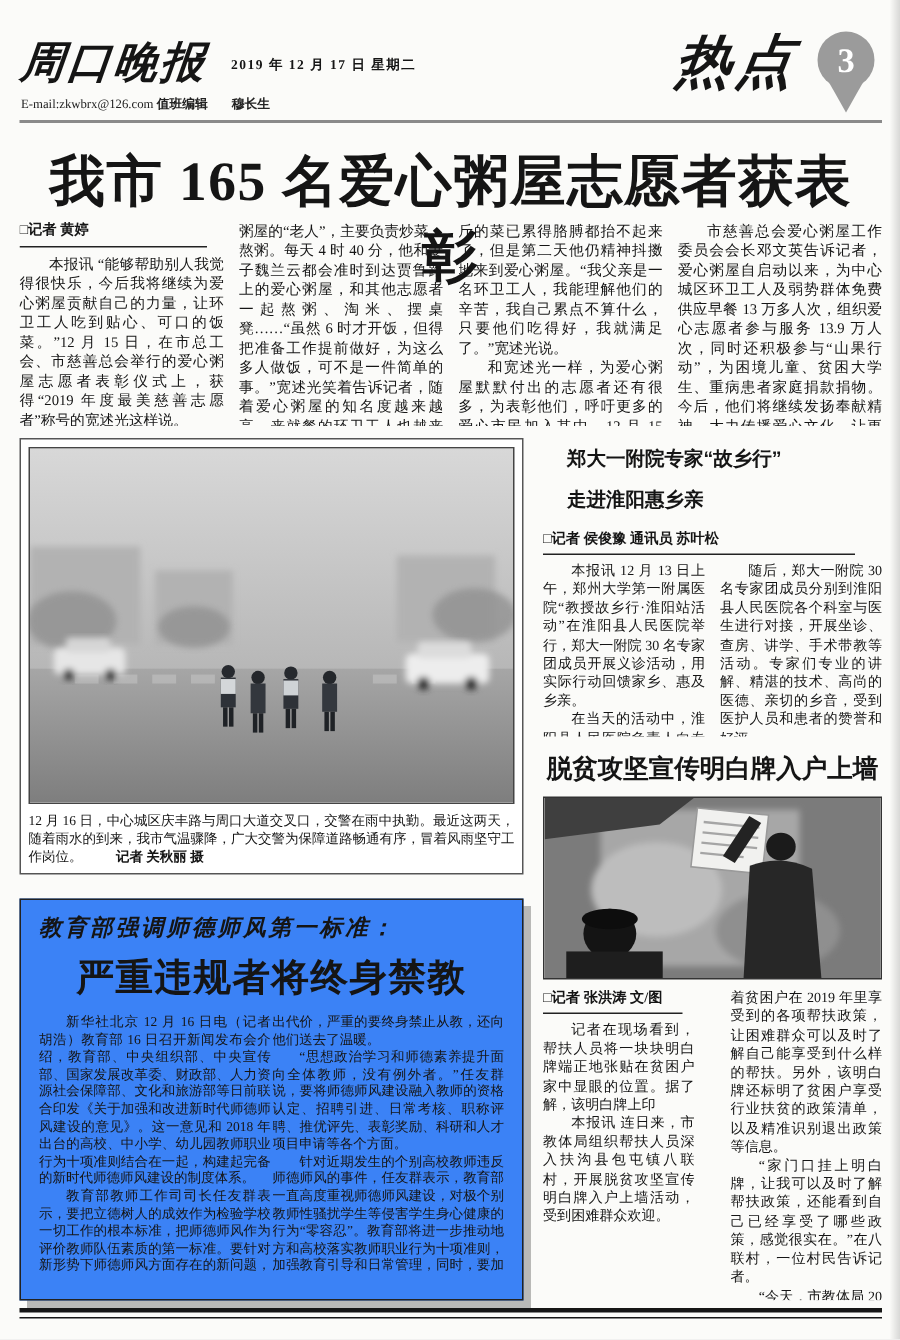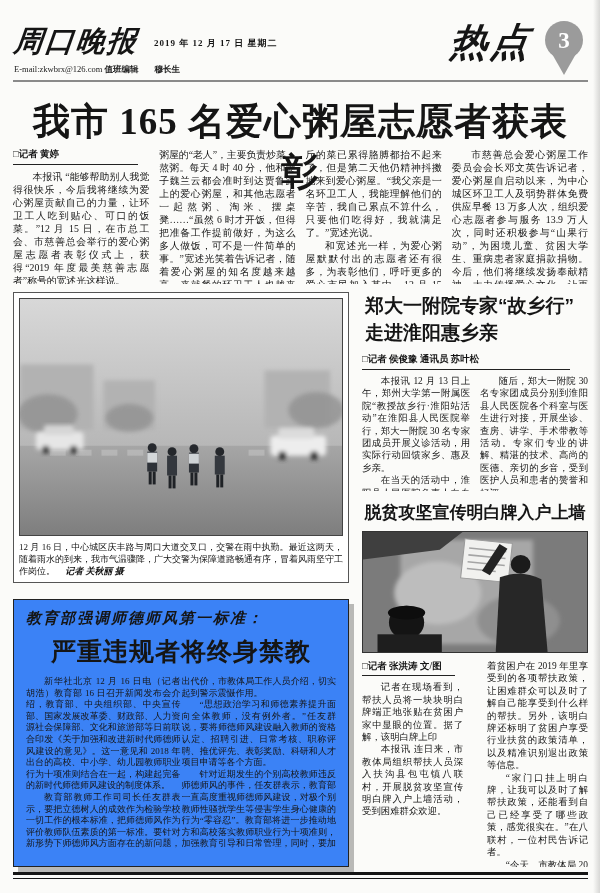--- a/index.html
+++ b/index.html
@@ -39,33 +39,33 @@
   
   .lower{position:absolute;left:13px;right:12px;top:292px;bottom:26px;display:flex;gap:13px;}
   .left-stack{width:336px;display:flex;flex-direction:column;}
   .right-stack{flex:1;display:flex;flex-direction:column;overflow:hidden;}
 
   
   .photo-box{border:1px solid #555;padding:5px;background:#fff;margin:0;}
   .photo1{height:236px;border:1px solid #444;overflow:hidden;}
   .photo1 svg,.photo2 svg{display:block;width:100%;height:100%;}
   .caption{font-size:9px;line-height:12px;text-align:justify;margin-top:5px;}
-  .caption .credit{font-weight:bold;margin-left:8px;font-style:italic;}
+  .caption .credit{font-weight:bold;margin-left:20px;}
 
   
   .edu-box{margin-top:16px;flex:1;border:1px solid #222;box-shadow:5px 5px 0 #b9b9b7;
         background:#3b82f6;padding:9px 12px;overflow:hidden;}
   .edu-kicker{font-size:15px;font-weight:bold;font-style:italic;letter-spacing:2px;}
   .edu-headline{margin:7px 0 8px;text-align:center;font-size:25px;font-weight:900;letter-spacing:1px;
         font-family:"Liberation Sans",sans-serif;}
   .edu-cols{display:flex;gap:1px;height:calc(100% - 76px);overflow:hidden;}
   .edu-cols .ecol{flex:1;font-size:9px;line-height:11.6px;text-align:justify;overflow:hidden;}
 
   
-  .h2-title{margin:0 0 7px 3px;font-family:"Liberation Sans",sans-serif;font-size:19px;
+  .h2-title{margin:0 0 7px 16px;font-family:"Liberation Sans",sans-serif;font-size:13px;
         font-weight:800;line-height:27px;}
   .h2-cols{display:flex;gap:10px;height:116px;overflow:hidden;margin-top:2px;}
   .scol{flex:1;font-size:9.4px;line-height:12.4px;text-align:justify;overflow:hidden;}
 
   
   .poverty{margin-top:10px;flex:1;display:flex;flex-direction:column;overflow:hidden;}
   .h3-title{margin:0 0 7px 0;text-align:center;font-family:"Liberation Sans",sans-serif;
         font-size:17px;font-weight:800;}
   .photo2{height:120px;border:1px solid #333;overflow:hidden;}
   .h3-cols{display:flex;gap:24px;margin-top:7px;flex:1;overflow:hidden;}
@@ -210,21 +210,21 @@
 
       <section class="edu-box">
         <div class="edu-kicker">教育部强调师德师风第一标准：</div>
         <h2 class="edu-headline">严重违规者将终身禁教</h2>
         <div class="edu-cols">
           <div class="ecol">
             <p class="par">新华社北京 12 月 16 日电（记者 胡浩）教育部 16 日召开新闻发布会介绍，教育部、中央组织部、中央宣传部、国家发展改革委、财政部、人力资源社会保障部、文化和旅游部等日前联合印发《关于加强和改进新时代师德师风建设的意见》。这一意见和 2018 年出台的高校、中小学、幼儿园教师职业行为十项准则结合在一起，构建起完备的新时代师德师风建设的制度体系。</p>
             <p class="par">教育部教师工作司司长任友群表示，要把立德树人的成效作为检验学校一切工作的根本标准，把师德师风作为评价教师队伍素质的第一标准。要针对新形势下师德师风方面存在的新问题，坚持综合施策、专项治理，将师德违规行为消除在萌芽状态。要正视仍有个别教师触碰违纪的现实，通过严格的监督考核进行约束，通过严肃的处理惩戒坚决惩治，使违规者付</p>
           </div>
           <div class="ecol">
-            <p class="par cont">出代价，市教体局工作人员介绍，切实起到警示震慑作用。</p>
+            <p class="par cont">出代价，严重的要终身禁止从教，还向他们送去了温暖。</p>
             <p class="par">“思想政治学习和师德素养提升面向全体教师，没有例外者。”任友群说，要将师德师风建设融入教师的资格认定、招聘引进、日常考核、职称评聘、推优评先、表彰奖励、科研和人才项目申请等各个方面。</p>
             <p class="par">针对近期发生的个别高校教师违反师德师风的事件，任友群表示，教育部一直高度重视师德师风建设，对极个别教师性骚扰学生等侵害学生身心健康的行为“零容忍”。教育部将进一步推动地方和高校落实教师职业行为十项准则，加强教育引导和日常管理，同时，要加大违规行为查处力度，并继续公开曝光，让违规者付出沉重的代价，着力营造风清气正的教育生态环境。</p>
           </div>
         </div>
       </section>
     </div>
 
     <div class="right-stack">
       <section>
         <h2 class="h2-title">

